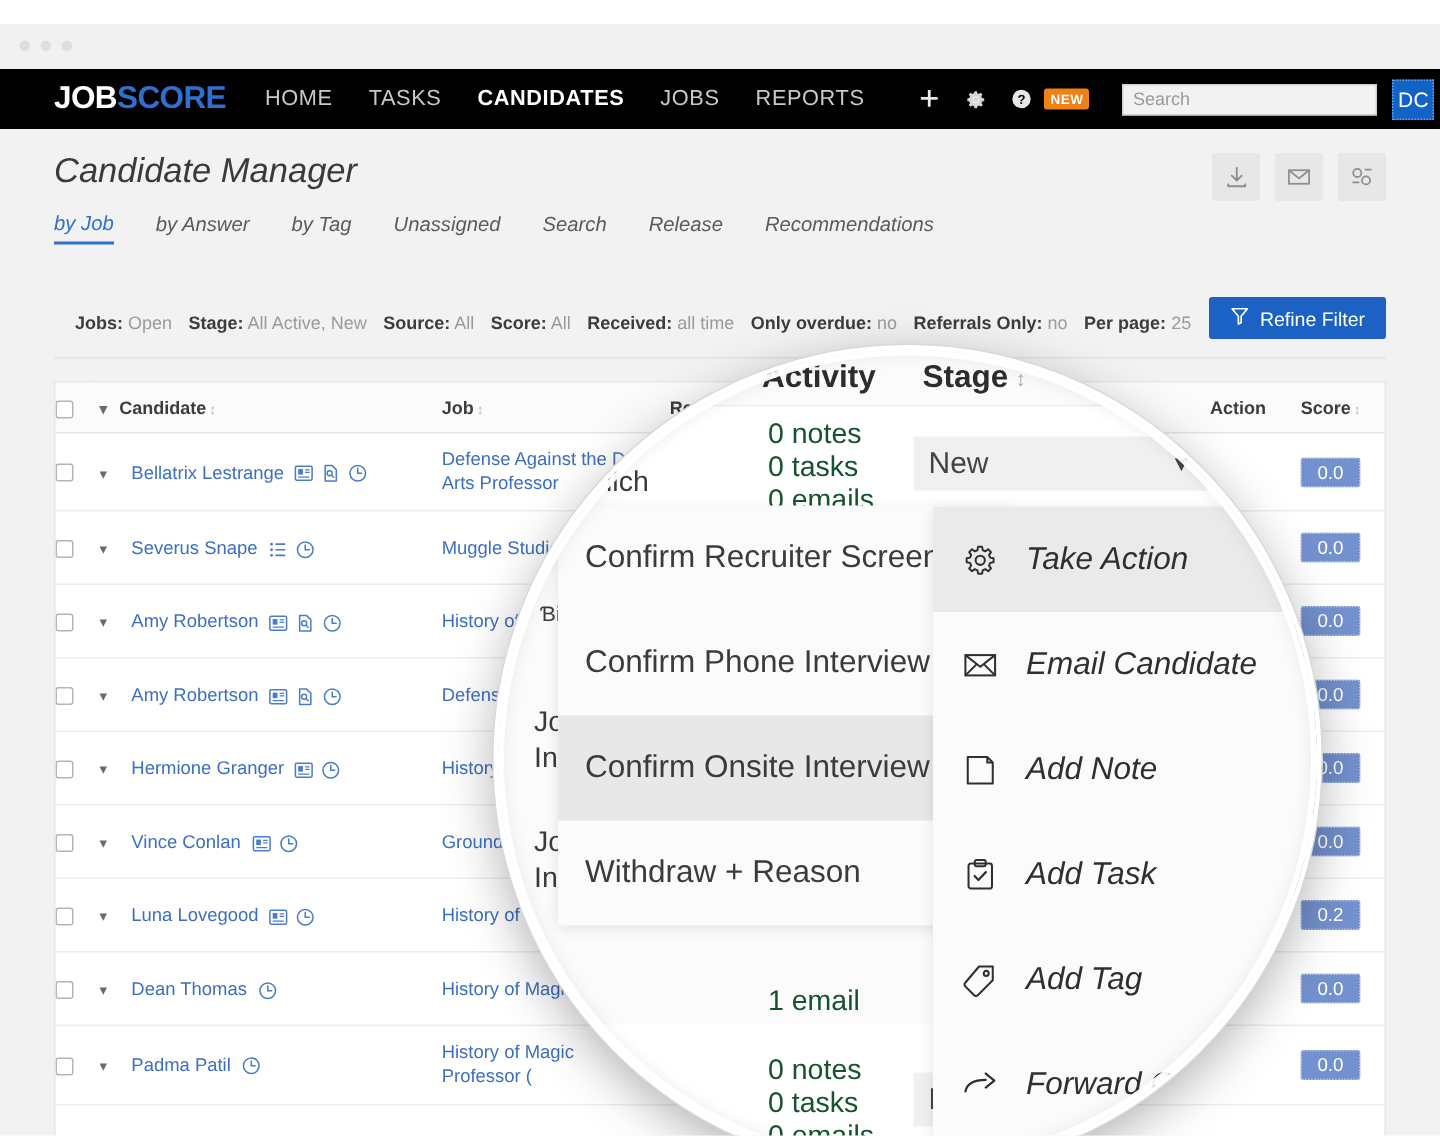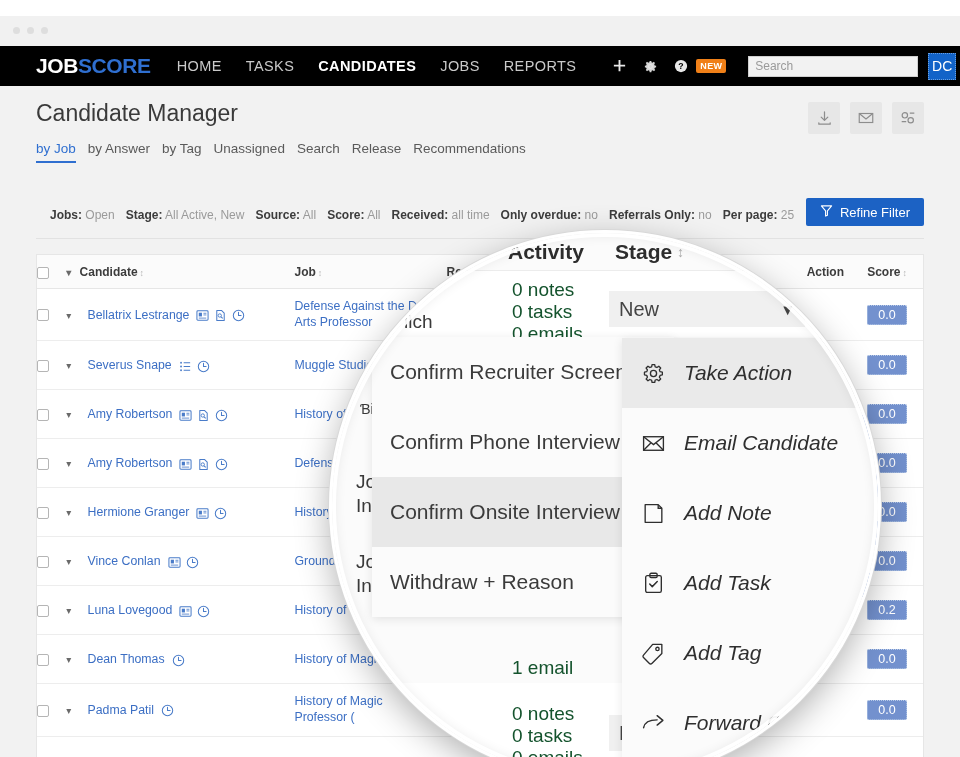--- a/index.html
+++ b/index.html
@@ -78,32 +78,32 @@
   }
 
   
   .content {
     position: absolute; left: 0; top: 70px;
     width: 960px; height: 687px;
     background: #f2f2f2;
   }
   .page-title {
     position: absolute; left: 36px; top: 14px;
-    font-size: 23px; color: #3a3a3a; font-weight: 400;
+    font-size: 23px; color: #3a3a3a; font-weight: 400; font-style: italic;
   }
   .head-actions { position: absolute; right: 36px; top: 16px; display: flex; gap: 10px; }
   .head-btn {
     width: 32px; height: 32px; background: #e7e7e7; border-radius: 2px;
     display: flex; align-items: center; justify-content: center;
     color: #8d8d8d; cursor: pointer;
   }
 
   .tabs {
     position: absolute; left: 36px; top: 55px;
-    display: flex; gap: 12px; align-items: flex-start;
+    display: flex; gap: 28px; align-items: center; font-style: italic;
   }
   .tab {
     font-size: 13.5px; color: #5a5a5a; padding-bottom: 5px; cursor: pointer;
   }
   .tab.active { color: #2f6fd0; border-bottom: 2px solid #2f6fd0; }
 
   
   .filterbar {
     position: absolute; left: 36px; top: 105px;
     width: 888px; height: 48px;

